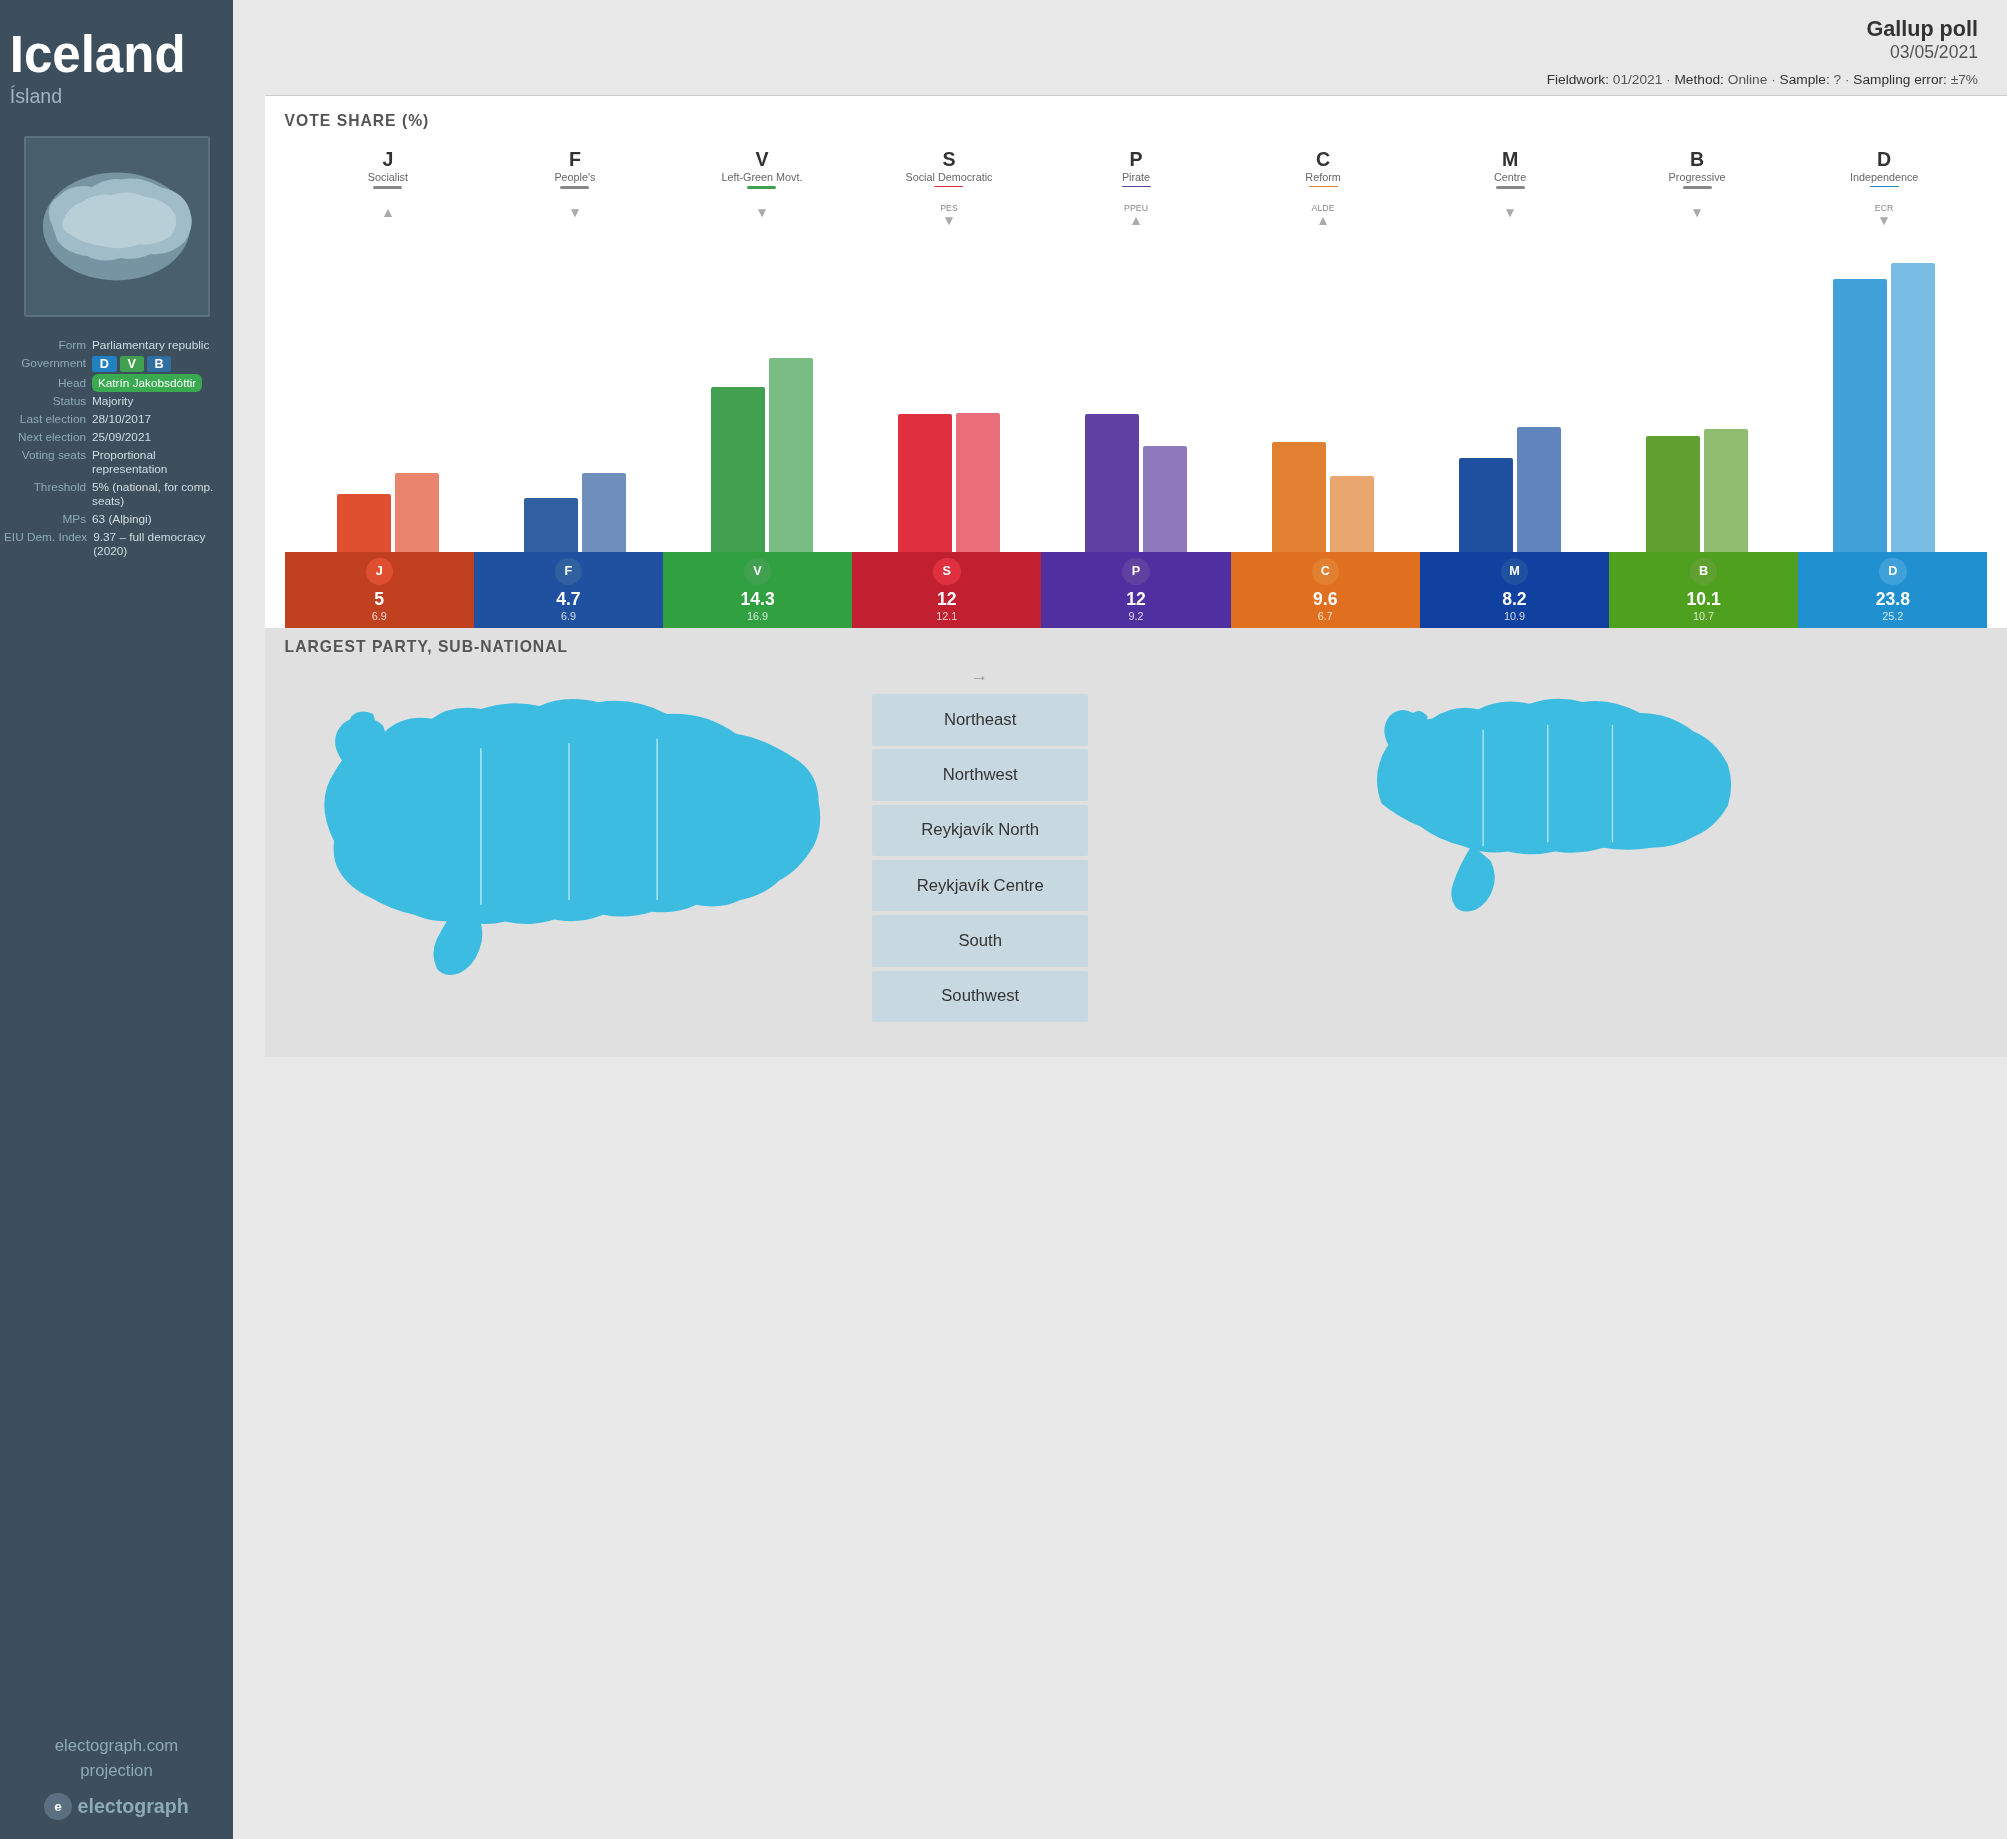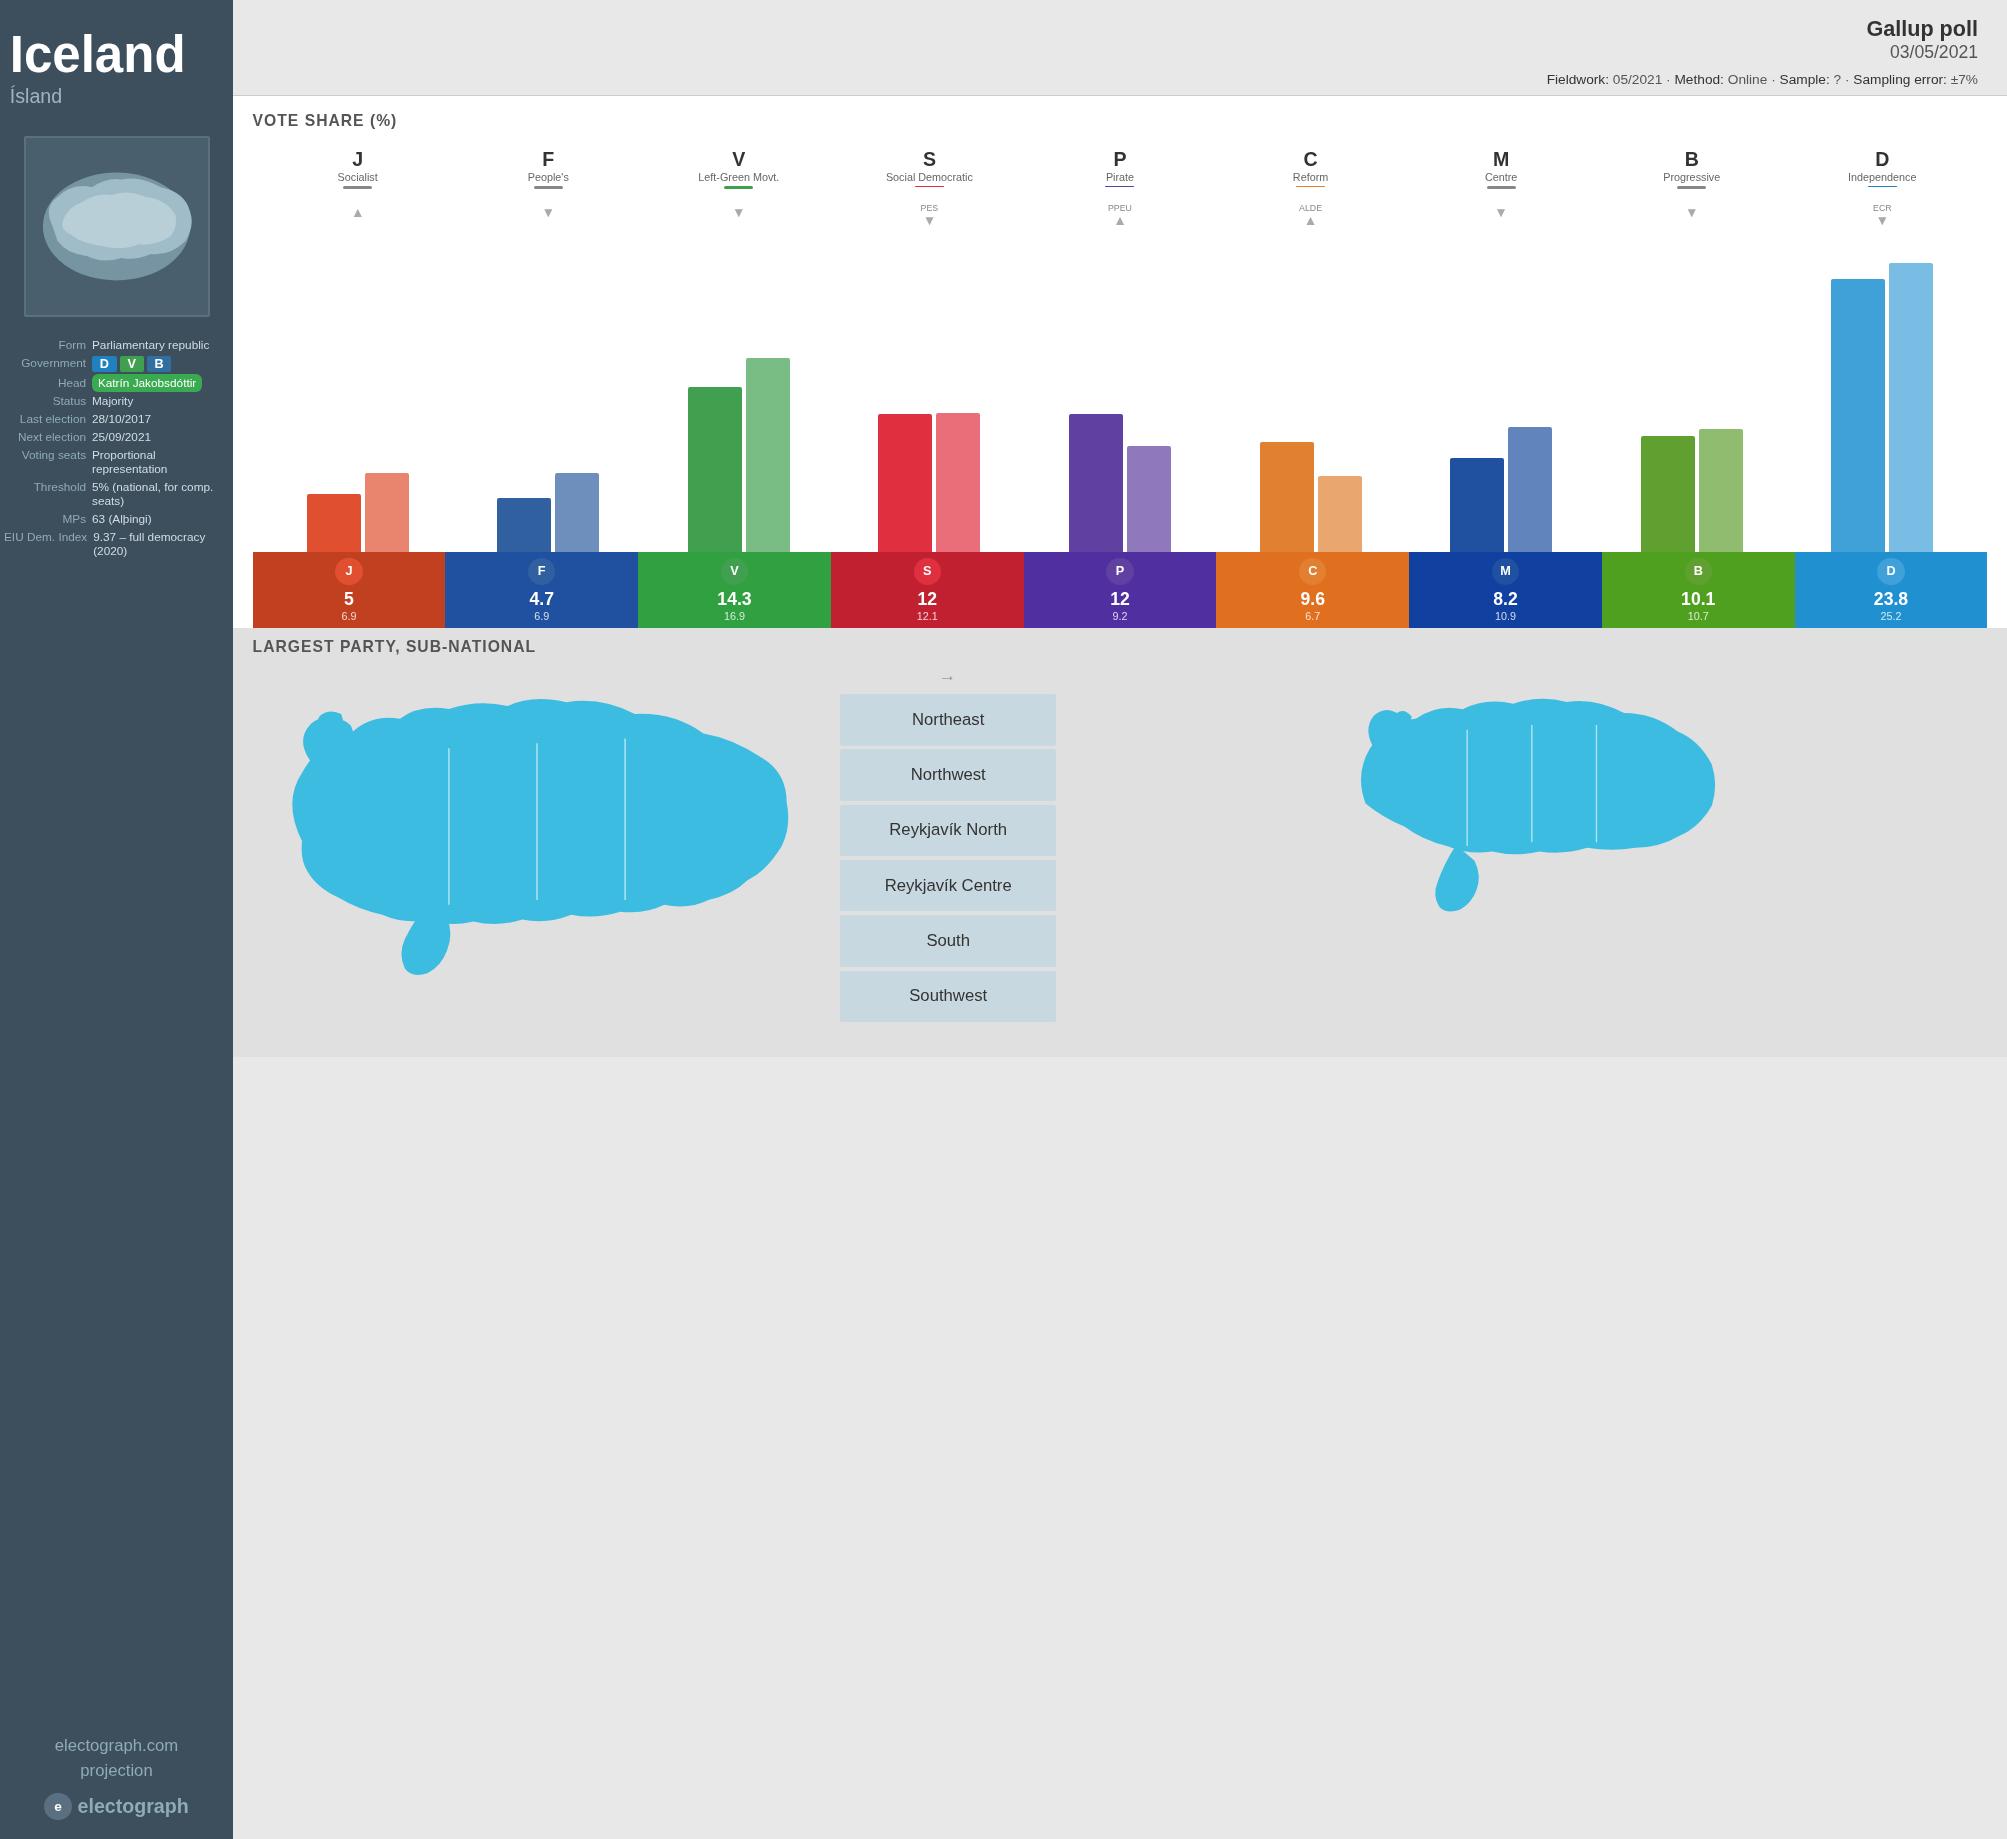--- a/index.html
+++ b/index.html
@@ -126,20 +126,21 @@
       font-size: 19.6px;
       font-weight: bold;
     }
 
     
     .main-content {
       flex: 1;
       display: flex;
       flex-direction: column;
       background: #e8e8e8;
+      padding-left: 32px;
     }
 
     
     .poll-header {
       background: #e8e8e8;
       padding: 15.7px 29px 5.9px;
       text-align: right;
     }
     .poll-source {
       font-size: 21.6px;
@@ -396,21 +397,21 @@
     </div>
   </div>
 
   <div class="main-content">
 
     <div class="poll-header">
       <div class="poll-source">Gallup poll</div>
       <div class="poll-date">03/05/2021</div>
     </div>
     <div class="poll-meta">
-      <span class="meta-key">Fieldwork: </span><span>05/2021</span>
+      <span class="meta-key">Fieldwork: </span><span>01/2021</span>
       <span> · </span>
       <span class="meta-key">Method: </span><span>Online</span>
       <span> · </span>
       <span class="meta-key">Sample: </span><span>?</span>
       <span> · </span>
       <span class="meta-key">Sampling error: </span><span>±7%</span>
     </div>
 
     <div class="vote-share-section">
       <div class="section-title">VOTE SHARE (%)</div>

